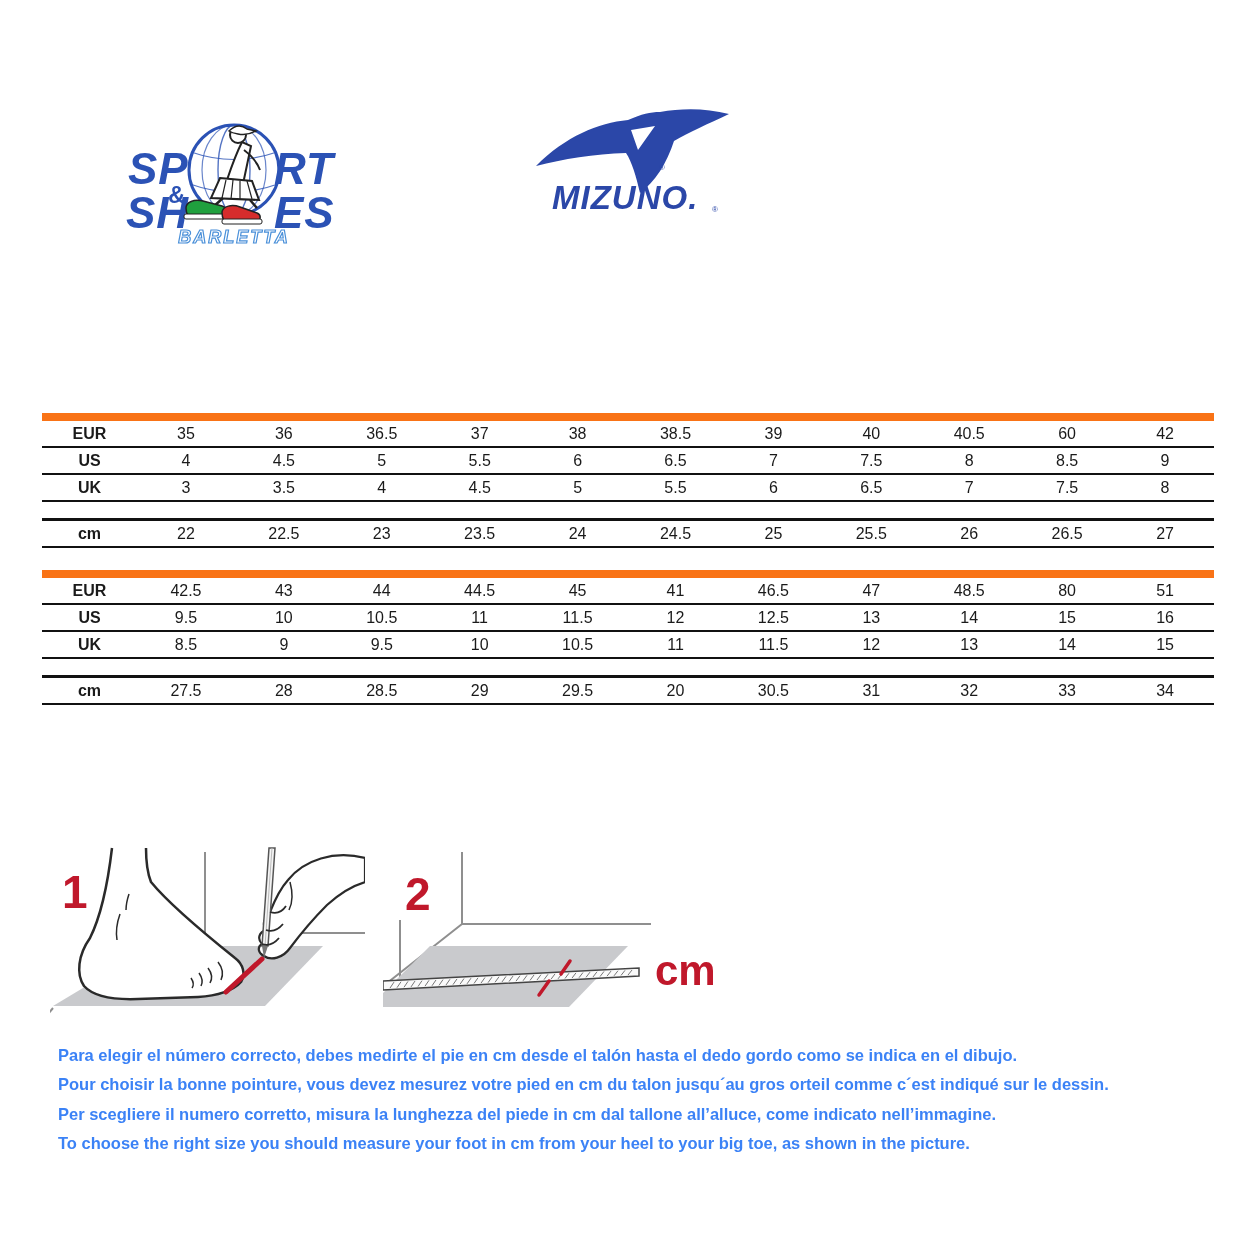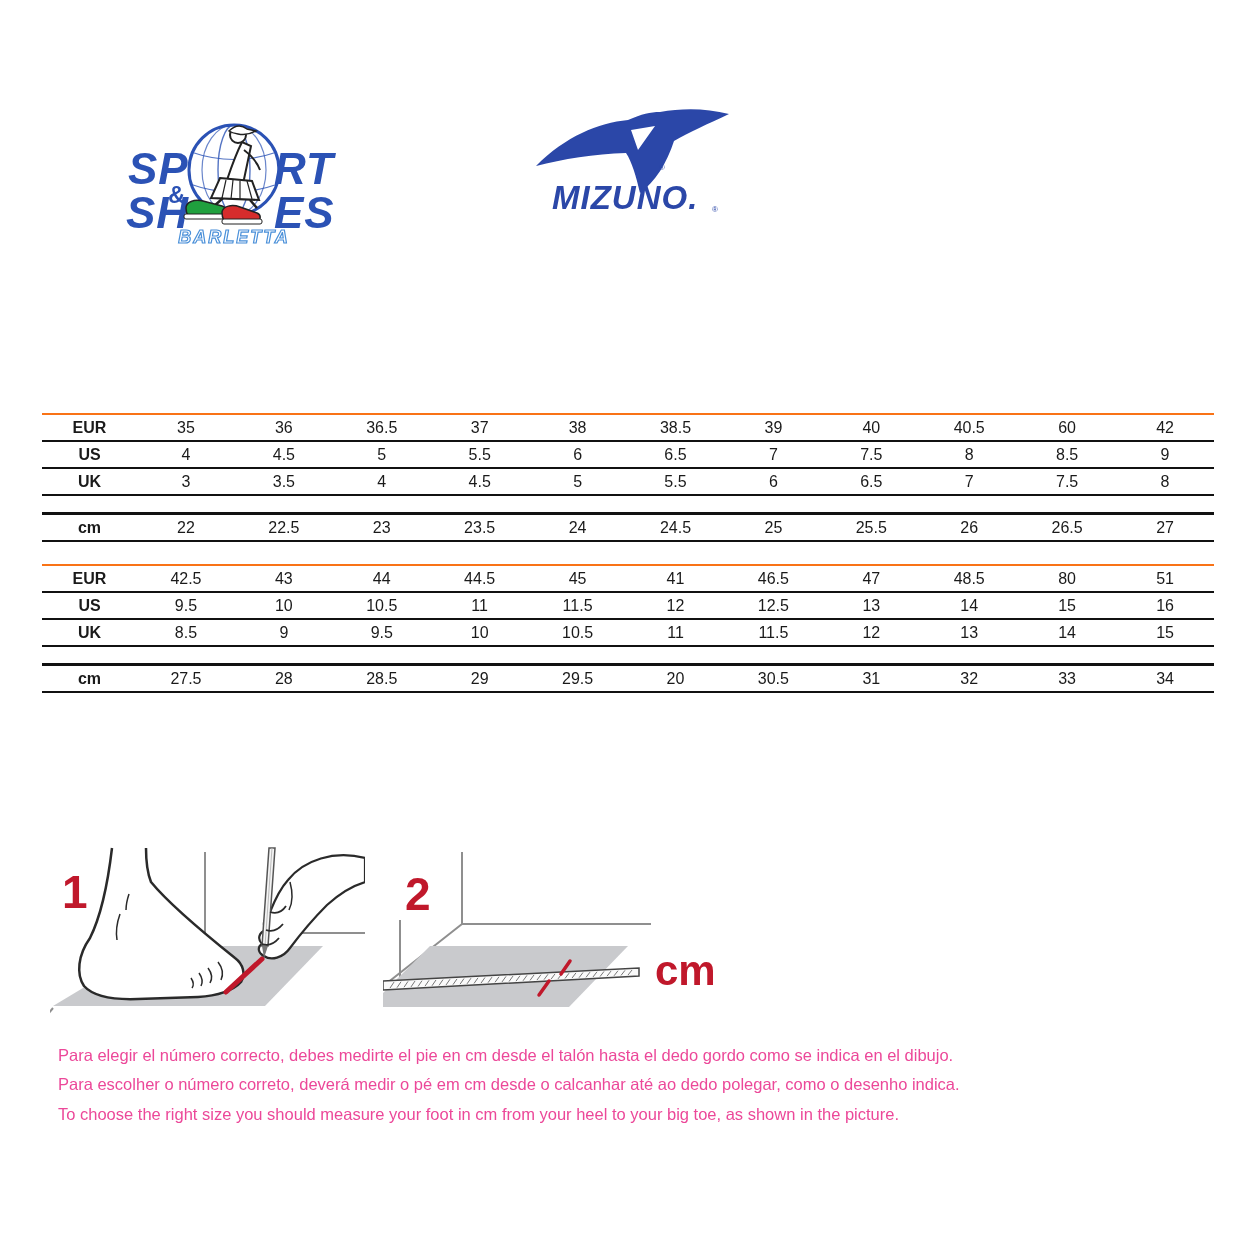--- a/index.html
+++ b/index.html
@@ -10,36 +10,36 @@
   }
   .abs{position:absolute;}
 
   
   #store-logo{left:126px;top:110px;width:216px;height:138px;}
   #brand-logo{left:530px;top:106px;width:205px;height:112px;}
 
   
   #tables{left:42px;top:413px;width:1172px;}
   table{border-collapse:collapse;width:100%;table-layout:fixed;}
-  .main-table{border-top:2px solid #f97316;}
+  .main-table{border-top:8px solid #f97316;}
   .main-table tr{border-bottom:2px solid #111;}
   .cm-table{margin-top:16px;border-top:3px solid #111;border-bottom:2px solid #111;}
   th,td{padding:0;text-align:center;height:25px;line-height:25px;
         font-size:16px;vertical-align:middle;color:#1a1a1a;white-space:nowrap;}
   th{font-weight:bold;width:95px;}
   td{font-weight:normal;}
   .table-block-2{margin-top:22px;}
 
   
   #figure-1{left:50px;top:842px;width:315px;height:190px;}
   #figure-2{left:383px;top:842px;width:370px;height:190px;}
 
   
   #instructions{left:58px;top:1041px;width:1165px;}
-  #instructions p{margin:0;font-size:16.5px;line-height:29.4px;color:#ec4899;}
+  #instructions p{margin:0;font-size:16.5px;line-height:29.4px;color:#3b82f6;font-weight:bold;}
 
   svg text{font-family:"Liberation Sans", sans-serif;}
 </style>
 </head>
 <body>
 
 <div class="abs" id="store-logo">
   <svg width="216" height="138" viewBox="0 0 216 138">
 
     <g>
@@ -294,15 +294,16 @@
         </g>
     </g>
     <path d="M187,119 L178,132 M166,139 L156,153" stroke="#c0182b" stroke-width="3.5" stroke-linecap="round"></path>
     <text x="22" y="68" font-size="46" font-weight="bold" fill="#c0182b">2</text>
     <text x="272" y="143" font-size="42" font-weight="bold" fill="#c0182b">cm</text>
   </svg>
 </div>
 
 <div class="abs" id="instructions">
     <p>Para elegir el número correcto, debes medirte el pie en cm desde el talón hasta el dedo gordo como se indica en el dibujo.</p>
-    <p>Para escolher o número correto, deverá medir o pé em cm desde o calcanhar até ao dedo polegar, como o desenho indica.</p>
+    <p>Pour choisir la bonne pointure, vous devez mesurez votre pied en cm du talon jusqu´au gros orteil comme c´est indiqué sur le dessin.</p>
+    <p>Per scegliere il numero corretto, misura la lunghezza del piede in cm dal tallone all’alluce, come indicato nell’immagine.</p>
     <p>To choose the right size you should measure your foot in cm from your heel to your big toe, as shown in the picture.</p>
   </div>
 
 </body></html>

